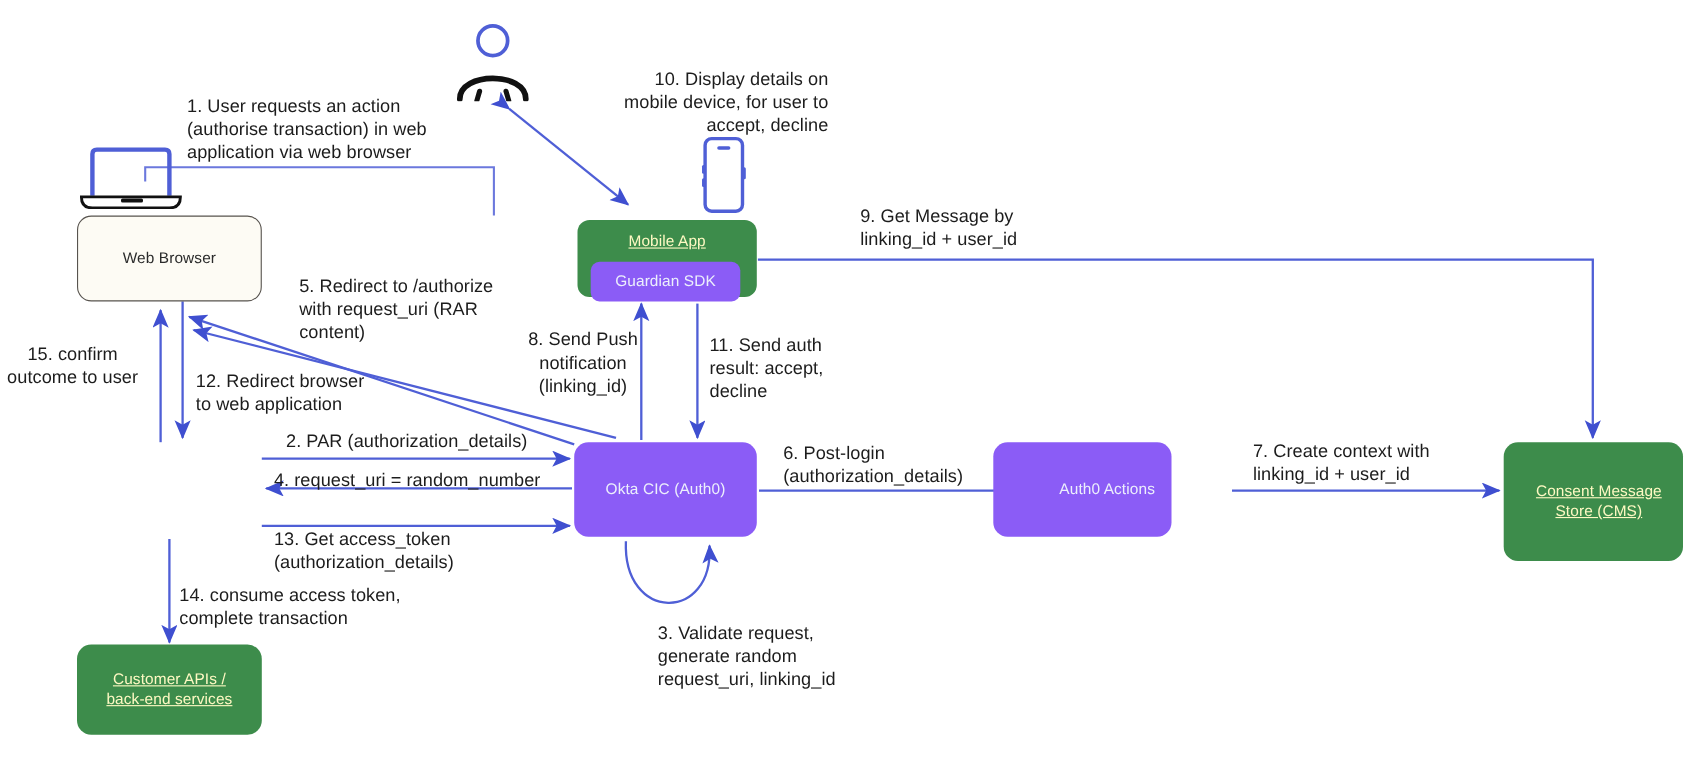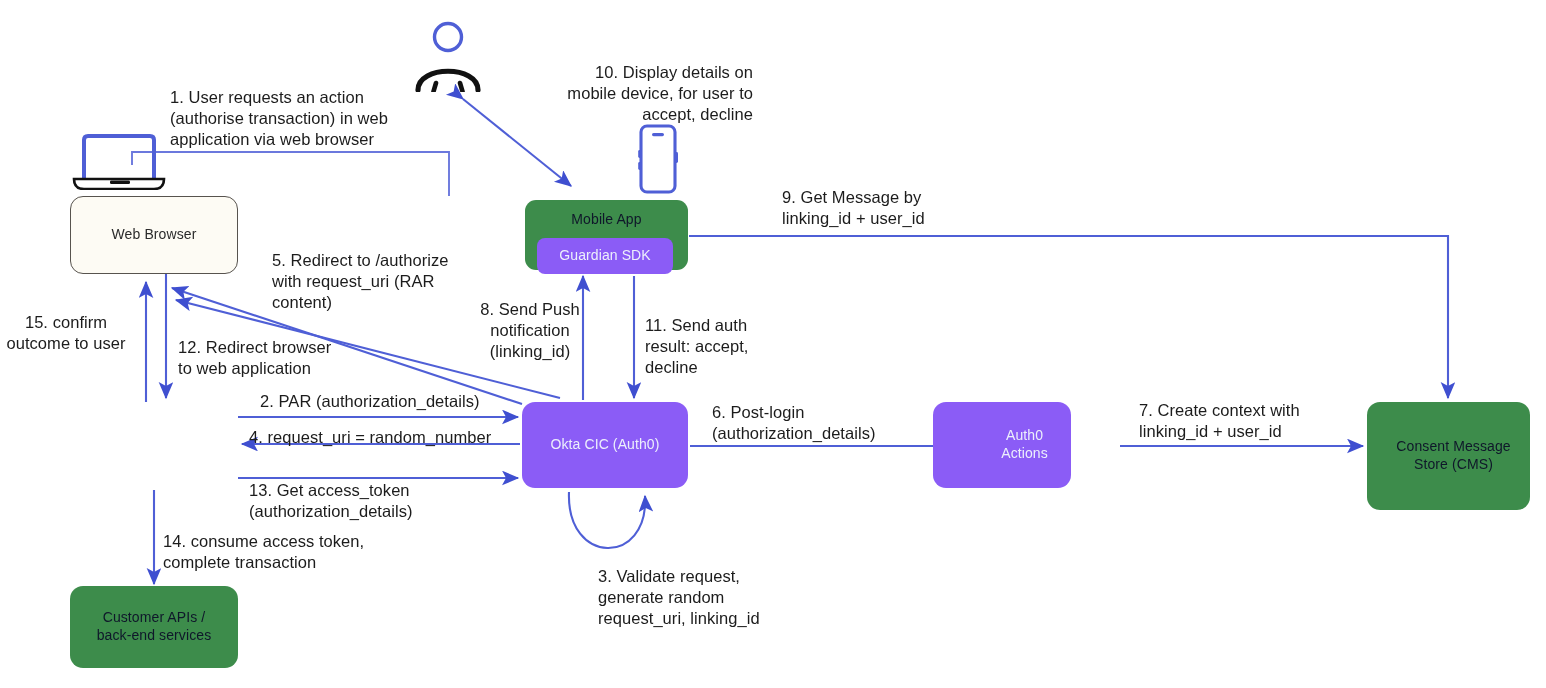--- a/index.html
+++ b/index.html
@@ -37,21 +37,22 @@
     display: flex;
     align-items: center;
     justify-content: center;
     text-align: center;
     line-height: 1.28;
     font-size: 14px;
     letter-spacing: .1px;
   }
   .node-green {
     background: #3d8c4b;
-    color: #0f172a;
+    color: #fef9c3;
+    text-decoration: underline;
   }
   .node-blue {
     background: #8b5cf6;
     color: #eceffc;
   }
   .node-plain {
     background: #fdfbf4;
     border: 1.6px solid #57534e;
     color: #2b2b2b;
   }
@@ -169,21 +170,21 @@
     <span class="label" style="margin-top:11px;">Mobile App</span>
   </div>
   <div class="node node-blue" style="left:537px; top:238px; width:136px; height:36px; border-radius:8px;">
     <span class="label">Guardian SDK</span>
   </div>
 
   <div class="node node-blue" style="left:522px; top:402px; width:166px; height:86px;">
     <span class="label">Okta CIC (Auth0)</span>
   </div>
 
-  <div class="node node-blue" style="left:933px; top:402px; width:138px; height:86px;padding-left:45px;">
+  <div class="node node-blue" style="left:903px; top:402px; width:162px; height:86px;padding-left:45px;">
     <span class="label">Auth0 Actions</span>
   </div>
 
   <div class="node node-green" style="left:1367px; top:402px; width:163px; height:108px;padding-left:10px;">
     <span class="label">Consent Message
 Store (CMS)</span>
   </div>
 
   <div class="note" style="left:170px; top:87px; width:300px;">1. User requests an action
 (authorise transaction) in web
@@ -203,21 +204,21 @@
   <div class="note" style="left:-4px; top:312px; width:140px; text-align:center;">15. confirm
 outcome to user</div>
 
   <div class="note" style="left:178px; top:337px; width:200px;">12. Redirect browser
 to web application</div>
 
   <div class="note" style="left:471px; top:299px; width:118px; text-align:center;">8. Send Push
 notification
 (linking_id)</div>
 
-  <div class="note" style="left:645px; top:315px; width:125px;">11. Send auth
+  <div class="note" style="left:645px; top:304px; width:125px;">11. Send auth
 result: accept,
 decline</div>
 
   <div class="note" style="left:260px; top:391px; width:260px;">2. PAR (authorization_details)</div>
 
   <div class="note" style="left:249px; top:427px; width:275px;">4. request_uri = random_number</div>
 
   <div class="note" style="left:249px; top:480px; width:230px;">13. Get access_token
 (authorization_details)</div>
 

